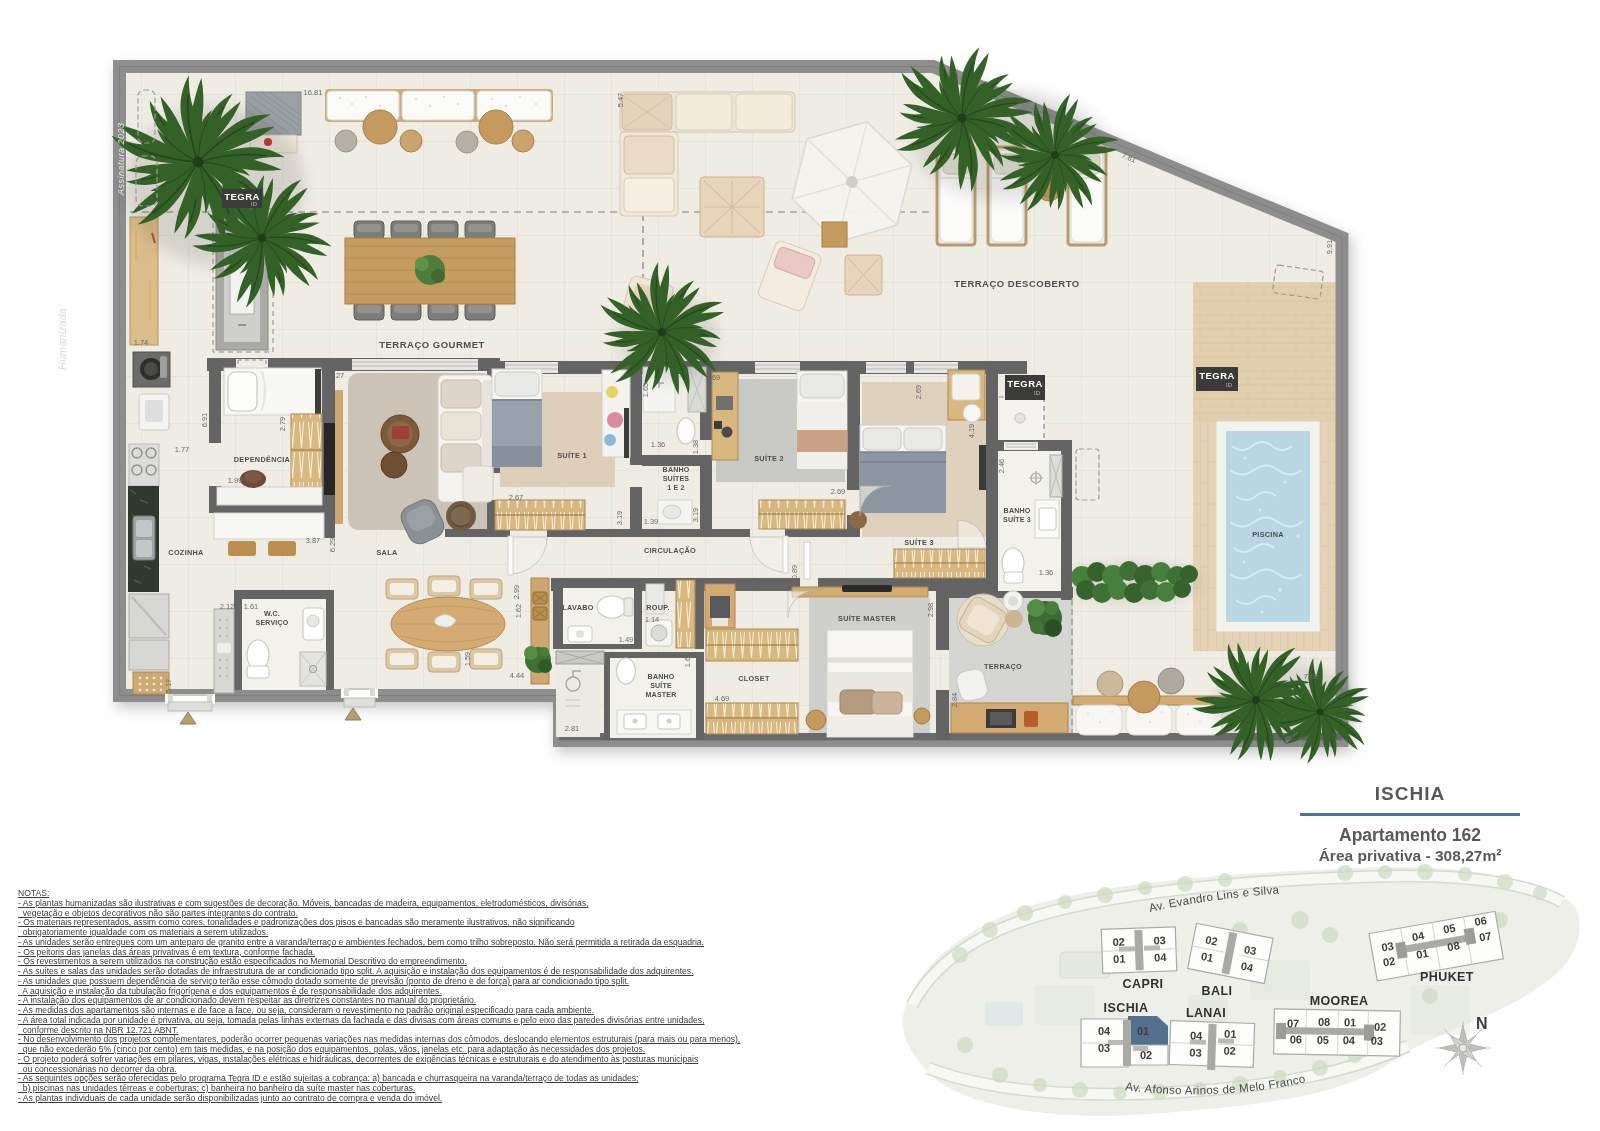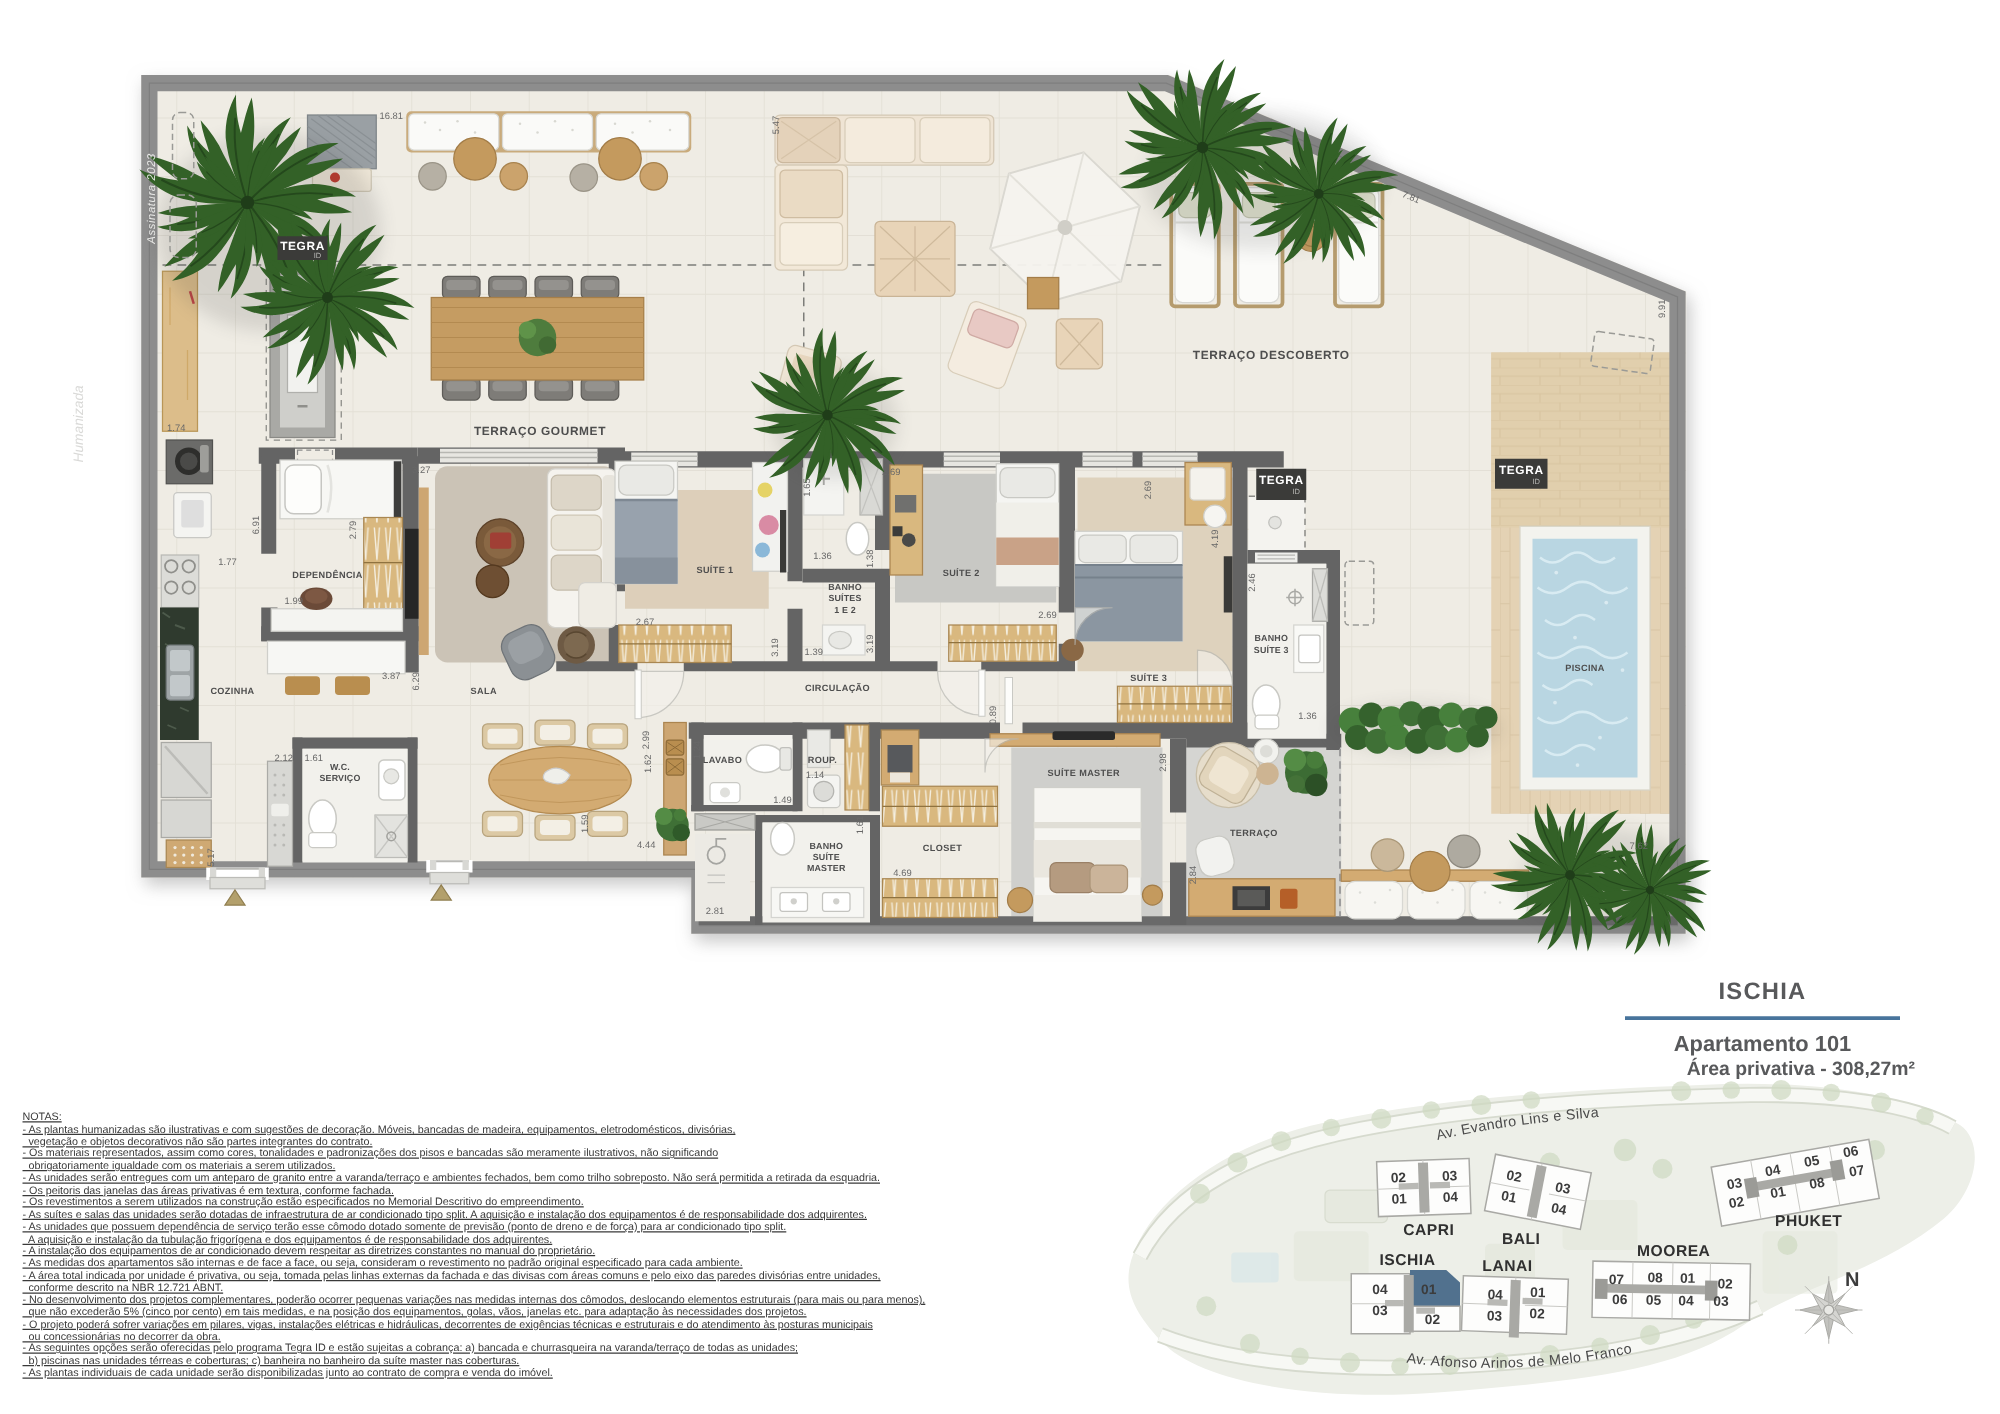--- a/index.html
+++ b/index.html
@@ -13,21 +13,21 @@
   .dm{font:7.5px "Liberation Sans",sans-serif;fill:#686868;text-anchor:middle}
   .bn{font:700 11px "Liberation Sans",sans-serif;fill:#3c3c3c;text-anchor:middle}
   .bl{font:700 12.5px "Liberation Sans",sans-serif;fill:#303030;text-anchor:middle;letter-spacing:.4px}
   .st{font:11.5px "Liberation Sans",sans-serif;fill:#4a4a4a;letter-spacing:.3px}
   #notas{position:absolute;left:18px;top:889px;width:1560px;
          font:8.6px/9.75px "Liberation Sans",sans-serif;color:#3a3a3a;white-space:pre;text-decoration:underline;}
   #titles{position:absolute;left:1288px;top:783px;width:244px;text-align:center;color:#58595b;}
   #titles .t1{font:700 19px "Liberation Sans",sans-serif;letter-spacing:1px;}
   #titles .ln{height:2.5px;background:#48749c;margin:8px 12px 9px 12px;}
   #titles .t2{font:700 17.5px "Liberation Sans",sans-serif;}
-  #titles .t3{font:700 15.5px "Liberation Sans",sans-serif;margin-top:1px;text-align:right;}
+  #titles .t3{font:700 15.5px "Liberation Sans",sans-serif;margin-top:1px;}
 </style>
 </head>
 <body>
 <div id="page">
 <svg width="1600" height="1131" viewBox="0 0 1600 1131">
 <defs>
   <pattern id="grid" width="47" height="47" patternUnits="userSpaceOnUse">
     <path d="M47 0H0V47" fill="none" stroke="#e2ded4" stroke-width="1.4"></path>
   </pattern>
   <pattern id="wd" width="9" height="30" patternUnits="userSpaceOnUse">
@@ -1022,21 +1022,21 @@
     <path d="M0,-27 V27 M-27,0 H27 M-19,-19 L19,19 M19,-19 L-19,19" stroke="#b5b5b1" stroke-width="0.8"></path>
     <circle r="4" fill="#e9e9e5" stroke="#a3a39f"></circle>
     <text x="13" y="-19" font-family="Liberation Sans" font-size="16" font-weight="700" fill="#3c3c3c">N</text>
   </g>
 </g>
 </svg>
 
 <div id="titles">
   <div class="t1">ISCHIA</div>
   <div class="ln"></div>
-  <div class="t2">Apartamento 101</div>
+  <div class="t2">Apartamento 162</div>
   <div class="t3">Área privativa - 308,27m²</div>
 </div>
 
 <div id="notas">NOTAS:
 - As plantas humanizadas são ilustrativas e com sugestões de decoração. Móveis, bancadas de madeira, equipamentos, eletrodomésticos, divisórias,
   vegetação e objetos decorativos não são partes integrantes do contrato.
 - Os materiais representados, assim como cores, tonalidades e padronizações dos pisos e bancadas são meramente ilustrativos, não significando
   obrigatoriamente igualdade com os materiais a serem utilizados.
 - As unidades serão entregues com um anteparo de granito entre a varanda/terraço e ambientes fechados, bem como trilho sobreposto. Não será permitida a retirada da esquadria.
 - Os peitoris das janelas das áreas privativas é em textura, conforme fachada.

